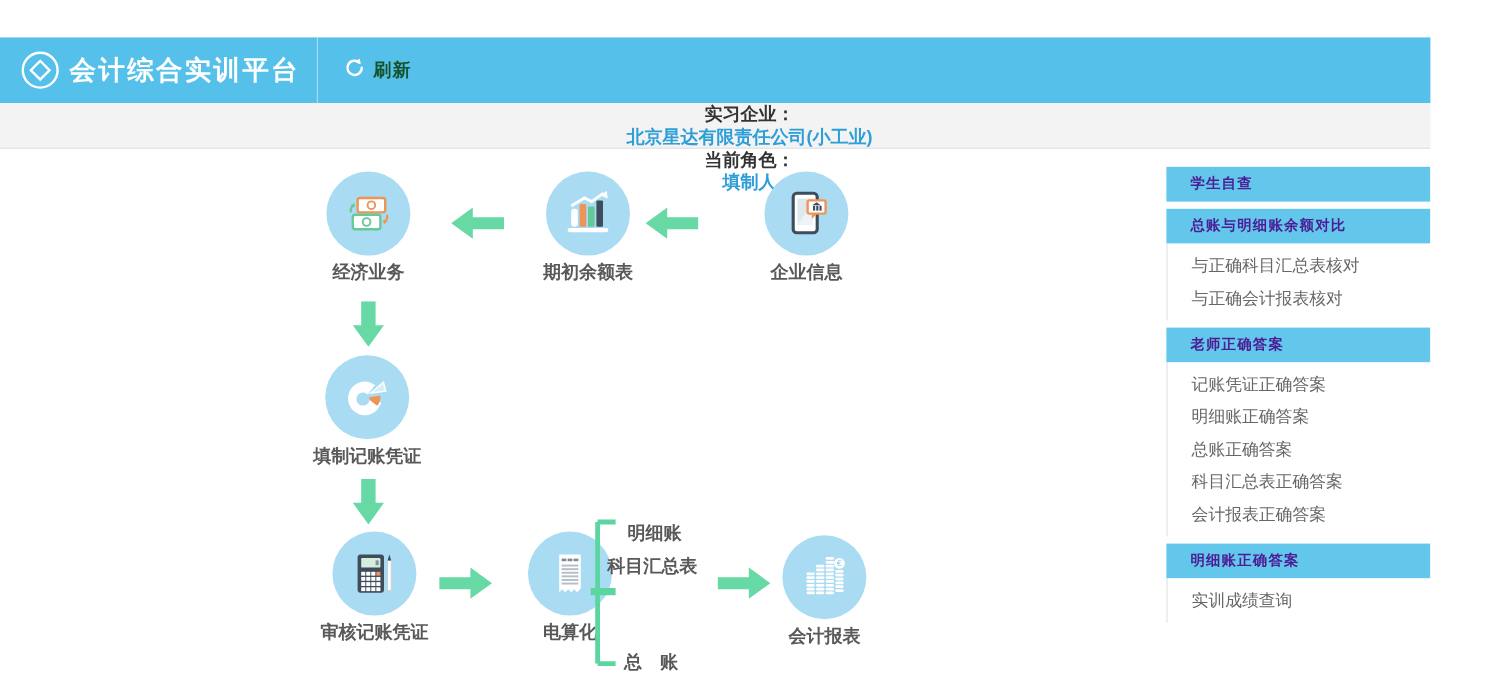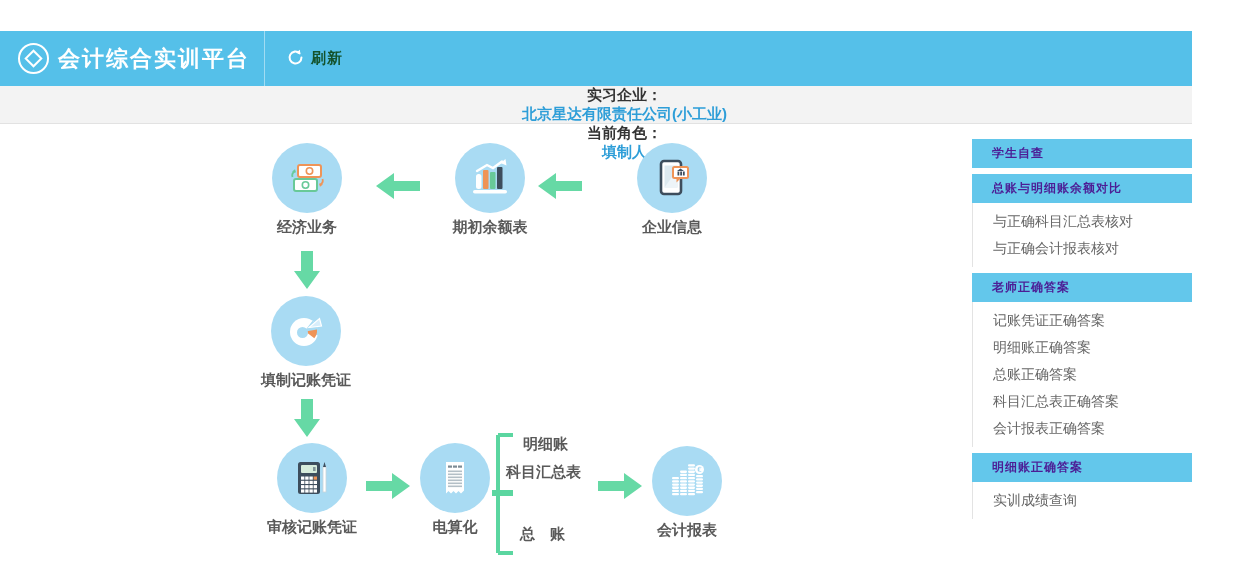--- a/index.html
+++ b/index.html
@@ -207,21 +207,21 @@
       </div>
       <div class="node-label">审核记账凭证</div>
     </div>
 
     <div class="arrow" style="left:366px; top:440px;">
       <svg width="44" height="30" viewBox="0 0 44 30">
         <path d="M0 10 L26 10 L26 2 L44 15 L26 28 L26 20 L0 20 Z" fill="#66d9a5"></path>
       </svg>
     </div>
 
-    <div class="node" style="left:400px; top:412px;">
+    <div class="node" style="left:420px; top:412px;">
       <div class="node-circle">
         <svg width="40" height="40" viewBox="0 0 40 40">
           <path d="M11 4 H29 V32.5 L26 35.5 L23.5 33 L21 35.5 L18.5 33 L16 35.5 L13.5 33 L11 35.5 Z" fill="#fff"></path>
           <g fill="#7d8b94">
             <rect x="13" y="7.5" width="4" height="2.2"></rect>
               <rect x="18" y="7.5" width="4" height="2.2"></rect>
               <rect x="23" y="7.5" width="4" height="2.2"></rect>
           </g>
           <g fill="#b3bfc6">
             <rect x="13" y="12.5" width="14" height="1.6"></rect>
@@ -240,21 +240,21 @@
       <svg width="24" height="126" viewBox="0 0 24 126">
         <path d="M6 4 V122" stroke="#5bd6a0" stroke-width="4" fill="none"></path>
         <path d="M6 4 H21" stroke="#5bd6a0" stroke-width="4" fill="none"></path>
         <path d="M0 62 H21" stroke="#5bd6a0" stroke-width="6" fill="none"></path>
         <path d="M6 122 H21" stroke="#5bd6a0" stroke-width="4" fill="none"></path>
       </svg>
     </div>
 
     <div class="branch-label" style="left:523px; top:404px;">明细账</div>
     <div class="branch-label" style="left:506px; top:432px;">科目汇总表</div>
-    <div class="branch-label" style="left:520px; top:494px;">总　账</div>
+    <div class="branch-label" style="left:520px; top:512px;">总　账</div>
 
     <div class="arrow" style="left:598px; top:440px;">
       <svg width="44" height="30" viewBox="0 0 44 30">
         <path d="M0 10 L26 10 L26 2 L44 15 L26 28 L26 20 L0 20 Z" fill="#66d9a5"></path>
       </svg>
     </div>
 
     <div class="node" style="left:632px; top:415px;">
       <div class="node-circle">
         <svg width="40" height="40" viewBox="0 0 40 40">

